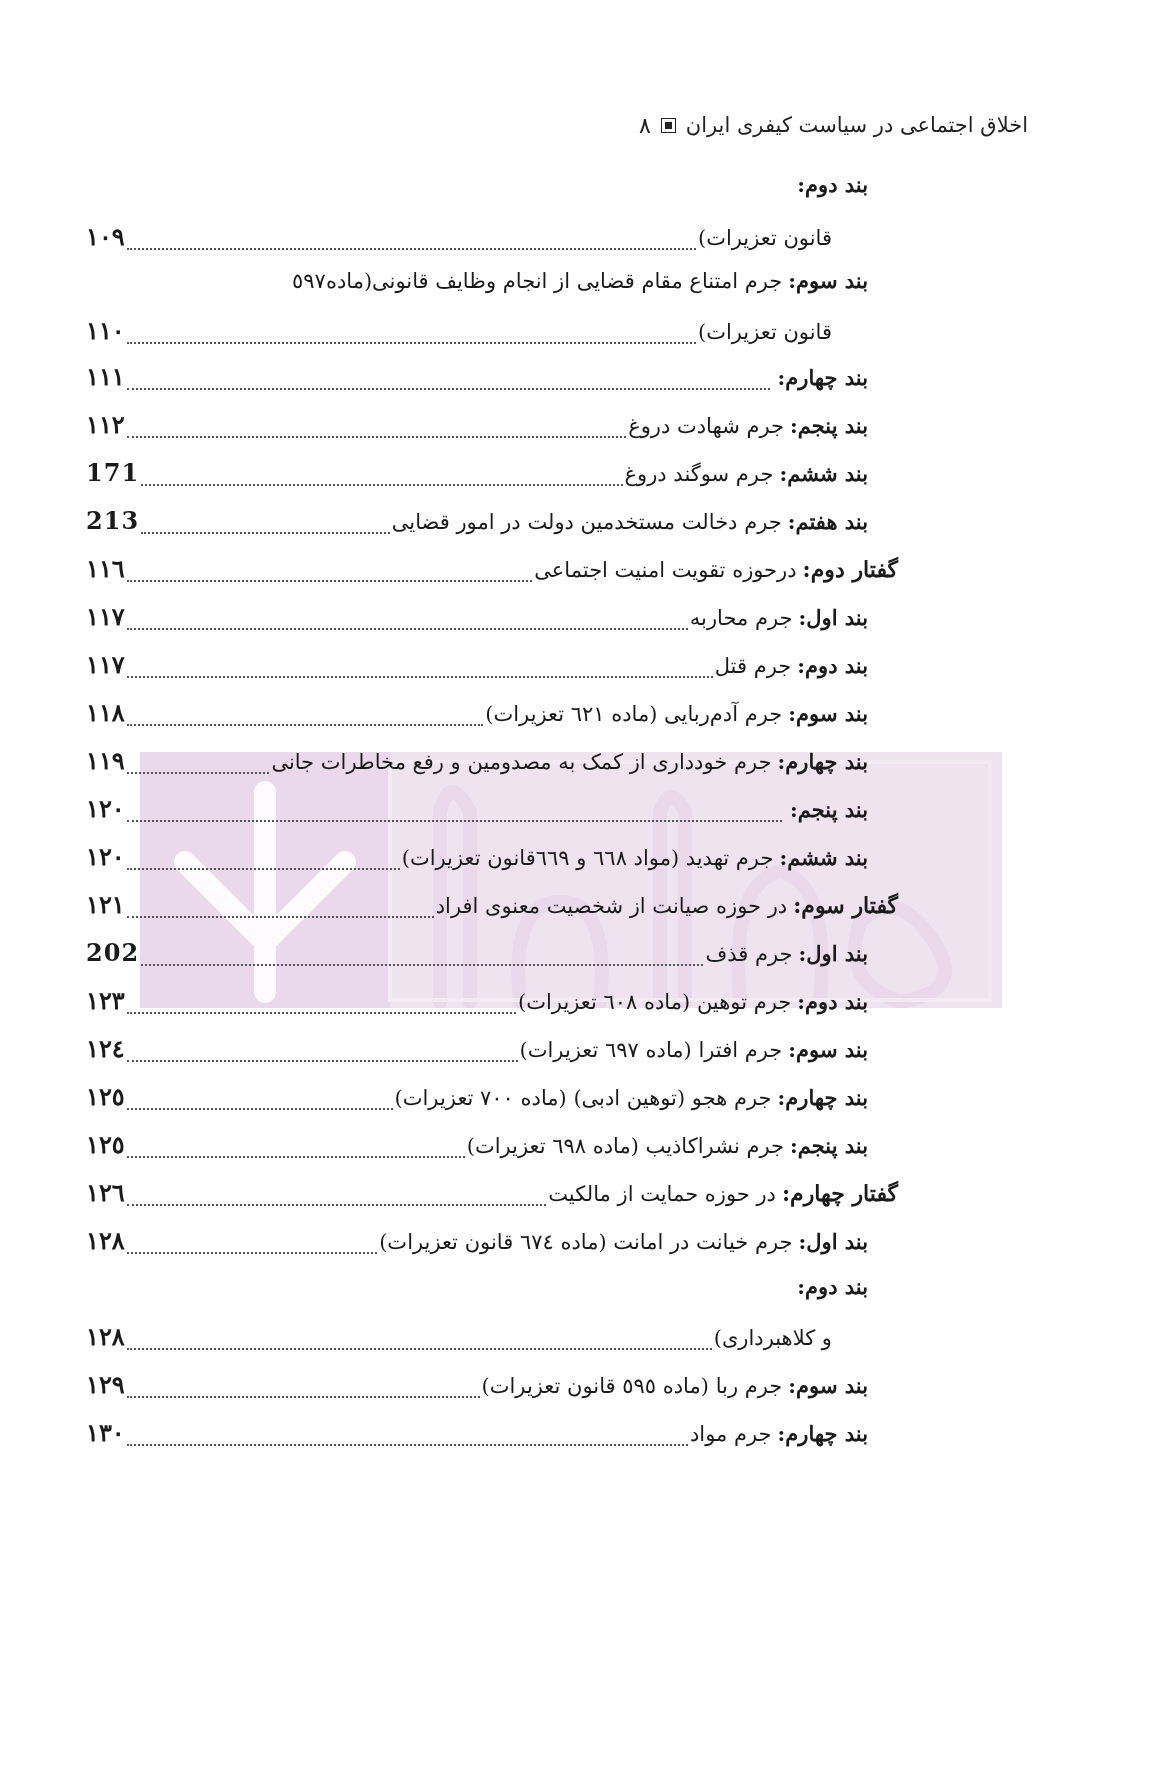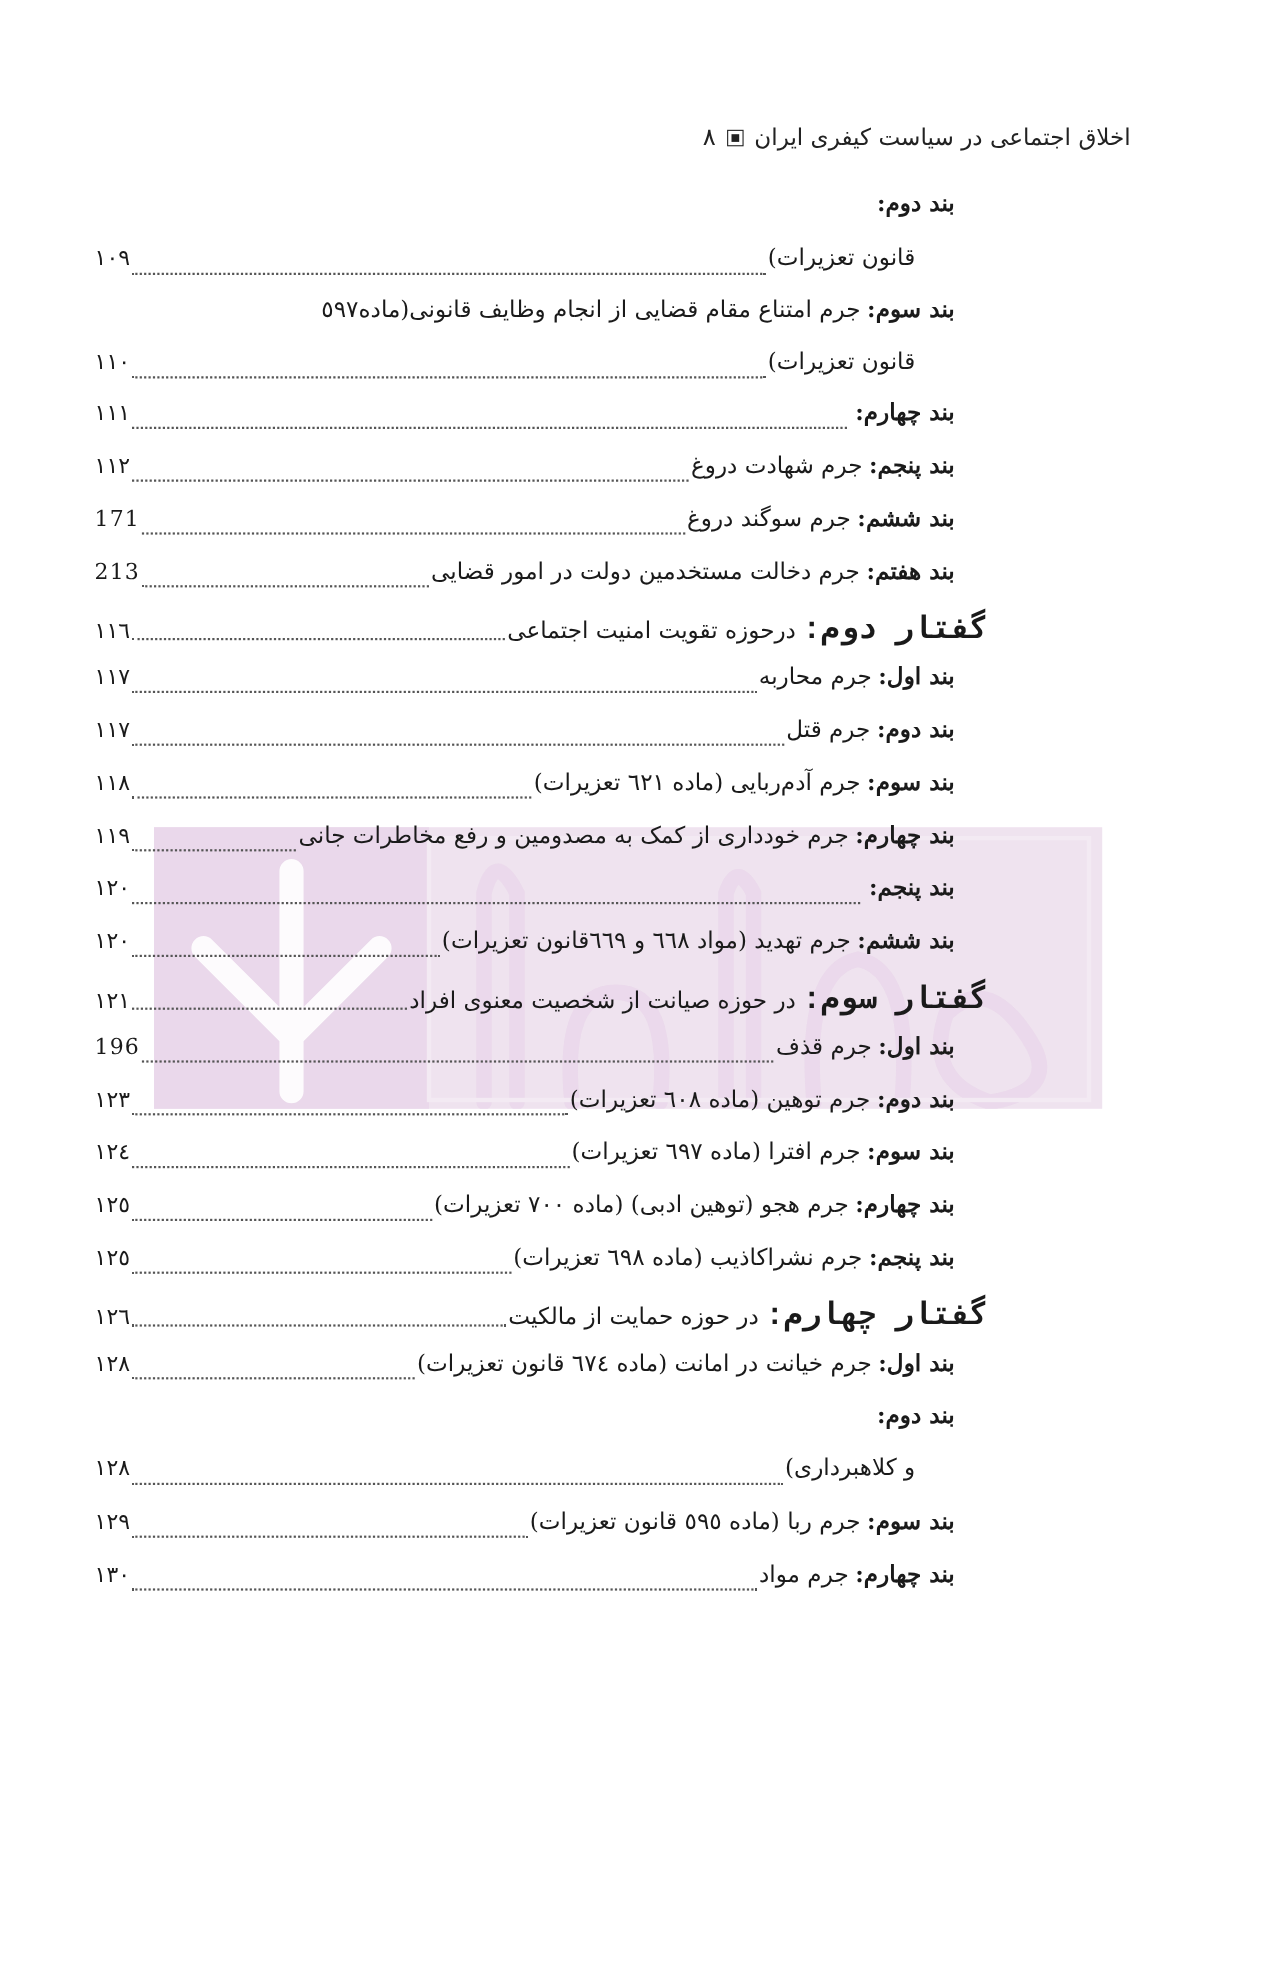--- a/index.html
+++ b/index.html
@@ -34,27 +34,27 @@
 
     
     .toc { position: absolute; left: 0; top: 0; width: 1150px; z-index: 1; direction: rtl; }
     .row {
       position: absolute; right: 282px; left: 86px; height: 36px;
       display: flex; align-items: baseline; direction: rtl; font-size: 21px; white-space: nowrap;
     }
     .row.level-gofṭar { right: 252px; }
     .row.cont { right: 318px; }
     .lbl { font-weight: bold; margin-left: 6px; }
-    .lbl.big { font-size: 28px; font-family: Liberation Mono, monospace; }
+    .lbl.big { font-size: 22px; }
     .title { }
     .leader {
       flex: 1 1 auto; overflow: hidden; margin: 0 2px; color: #333;
       border-bottom: 2px dotted #555; height: 0; align-self: flex-end; margin-bottom: 8px; min-width: 20px;
     }
-    .pg { font-size: 20px; letter-spacing: 1px; direction: rtl; }
+    .pg { font-size: 24px; letter-spacing: 1px; direction: rtl; font-weight: bold; }
   </style>
 </head>
 <body>
 
 <div class="page">
 
   <div class="running-header">
     <span class="page-num">۸</span>
     <span class="box-icon"></span>
     <span>اخلاق اجتماعی در سیاست کیفری ایران</span>
@@ -177,21 +177,21 @@
       <span class="lbl big">گفتار سوم:</span>
       <span class="title">در حوزه صیانت از شخصیت معنوی افراد</span>
       <span class="leader"></span>
       <span class="pg">۱۲۱</span>
     </div>
 
     <div class="row" style="top:938px;">
       <span class="lbl">بند اول:</span>
       <span class="title">جرم قذف</span>
       <span class="leader"></span>
-      <span class="pg">196</span>
+      <span class="pg">202</span>
     </div>
 
     <div class="row" style="top:986px;">
       <span class="lbl">بند دوم:</span>
       <span class="title">جرم توهین (ماده ٦٠٨ تعزیرات)</span>
       <span class="leader"></span>
       <span class="pg">۱۲۳</span>
     </div>
 
     <div class="row" style="top:1034px;">

